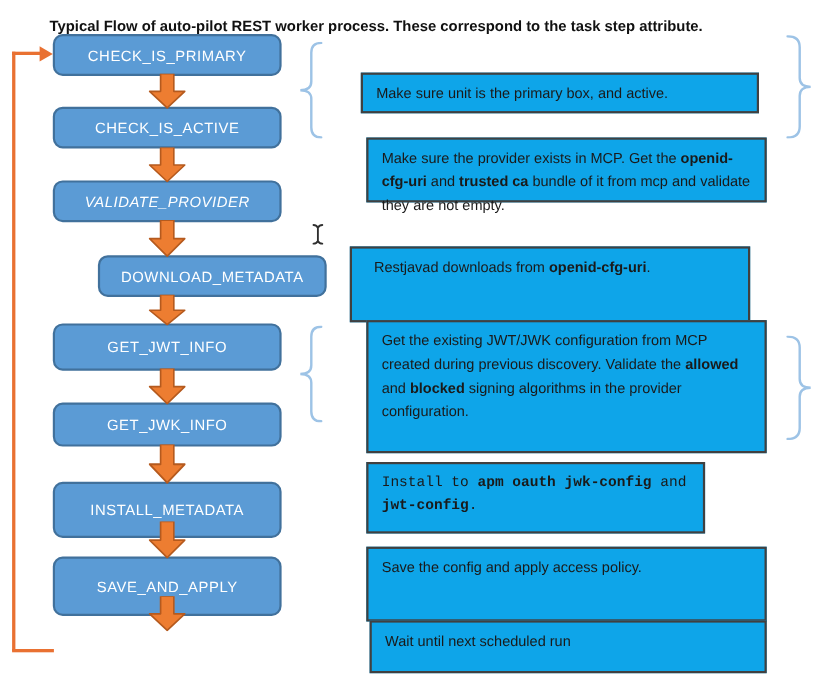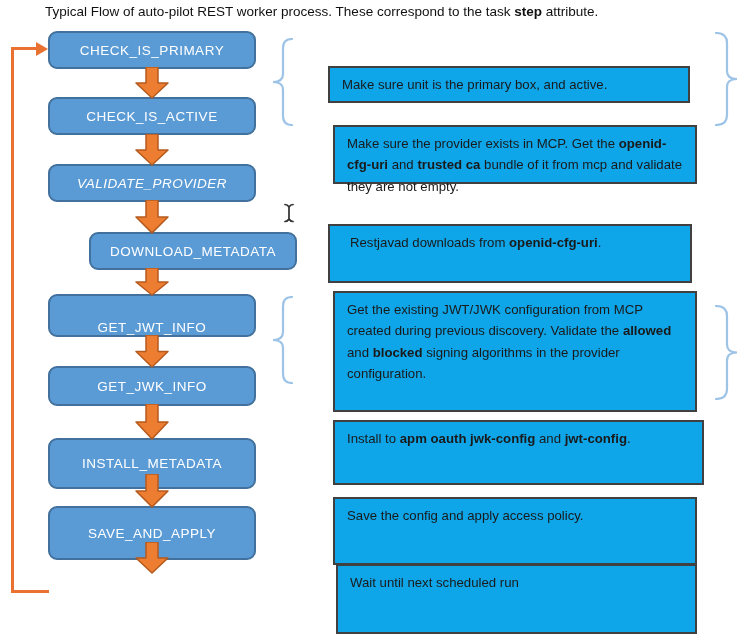--- a/index.html
+++ b/index.html
@@ -20,24 +20,25 @@
     position: relative;
     width: 750px;
     height: 636px;
     background: #ffffff;
     font-family: "Liberation Sans", sans-serif;
     overflow: hidden;
   }
   .title {
     position: absolute;
     left: 45px;
-    top: 4px;
+    top: 16px;
     font-size: 13.5px;
     color: var(--titleText);
     white-space: nowrap;
+    font-weight: bold;
   }
   .flow-box {
     position: absolute;
     left: 48px;
     width: 208px;
     background: var(--boxFill);
     border: 2px solid var(--boxBorder);
     border-radius: 9px;
     display: flex;
     align-items: center;
@@ -113,21 +114,21 @@
   </div>
   <div class="flow-box" style="top:97px; height:38px;">
     <span>CHECK_IS_ACTIVE</span>
   </div>
   <div class="flow-box" style="top:164px; height:38px;font-style:italic;">
     <span>VALIDATE_PROVIDER</span>
   </div>
   <div class="flow-box" style="top:232px; height:38px;margin-left:41px;">
     <span>DOWNLOAD_METADATA</span>
   </div>
-  <div class="flow-box" style="top:294px; height:43px;align-items:flex-end;">
+  <div class="flow-box" style="top:294px; height:43px;">
     <span>GET_JWT_INFO</span>
   </div>
   <div class="flow-box" style="top:366px; height:40px;">
     <span>GET_JWK_INFO</span>
   </div>
   <div class="flow-box" style="top:438px; height:51px;">
     <span>INSTALL_METADATA</span>
   </div>
   <div class="flow-box" style="top:506px; height:54px;">
     <span>SAVE_AND_APPLY</span>
@@ -166,23 +167,23 @@
   </svg>
   <svg class="brace" style="left:272px; top:296px;" width="22" height="88" viewBox="0 0 22 88">
     <path d="M20 1 Q11 1 11 10 L11 36 Q11 44 1 44 Q11 44 11 52 L11 78 Q11 87 20 87"></path>
   </svg>
   <svg class="brace" style="left:714px; top:305px;" width="24" height="95" viewBox="0 0 24 95">
     <path d="M2 1 Q13 1 13 11 L13 39.5 Q13 47.5 23 47.5 Q13 47.5 13 55.5 L13 84 Q13 94 2 94"></path>
   </svg>
 
   <div class="note center" style="left:328px; top:66px;  width:362px; height:37px;">Make sure unit is the primary box, and active.</div>
   <div class="note" style="left:333px; top:125px; width:364px; height:59px;">Make sure the provider exists in MCP. Get the <b>openid-cfg-uri</b> and <b>trusted ca</b> bundle of it from mcp and validate they are not empty.</div>
-  <div class="note" style="left:328px; top:224px; width:364px; height:59px;padding-left:20px;">Restjavad downloads from <b>openid-cfg-uri</b>.</div>
+  <div class="note" style="left:318px; top:224px; width:364px; height:69px;padding-left:20px;">Restjavad downloads from <b>openid-cfg-uri</b>.</div>
   <div class="note" style="left:333px; top:291px; width:364px; height:121px;">Get the existing JWT/JWK configuration from MCP created during previous discovery. Validate the <b>allowed</b> and <b>blocked</b> signing algorithms in the provider configuration.</div>
-  <div class="note" style="left:333px; top:420px; width:371px; height:65px;">Install to <b>apm oauth jwk-config</b> and <b>jwt-config</b>.</div>
+  <div class="note" style="left:333px; top:420px; width:308px; height:65px;font-family:Liberation Mono, monospace;">Install to <b>apm oauth jwk-config</b> and <b>jwt-config</b>.</div>
   <div class="note" style="left:333px; top:497px; width:364px; height:68px;">Save the config and apply access policy.</div>
-  <div class="note" style="left:336px; top:564px; width:361px; height:70px;">Wait until next scheduled run</div>
+  <div class="note" style="left:336px; top:564px; width:361px; height:48px;">Wait until next scheduled run</div>
 
   <svg class="cursor-icon" style="left:282px; top:202px;" width="14" height="22" viewBox="0 0 14 22">
     <path d="M3 2.5 Q5.5 2.5 7 5 Q8.5 2.5 11 2.5 M7 5 L7 17 M3 19.5 Q5.5 19.5 7 17 Q8.5 19.5 11 19.5"></path>
   </svg>
 
 </div>
 
 </body></html>

